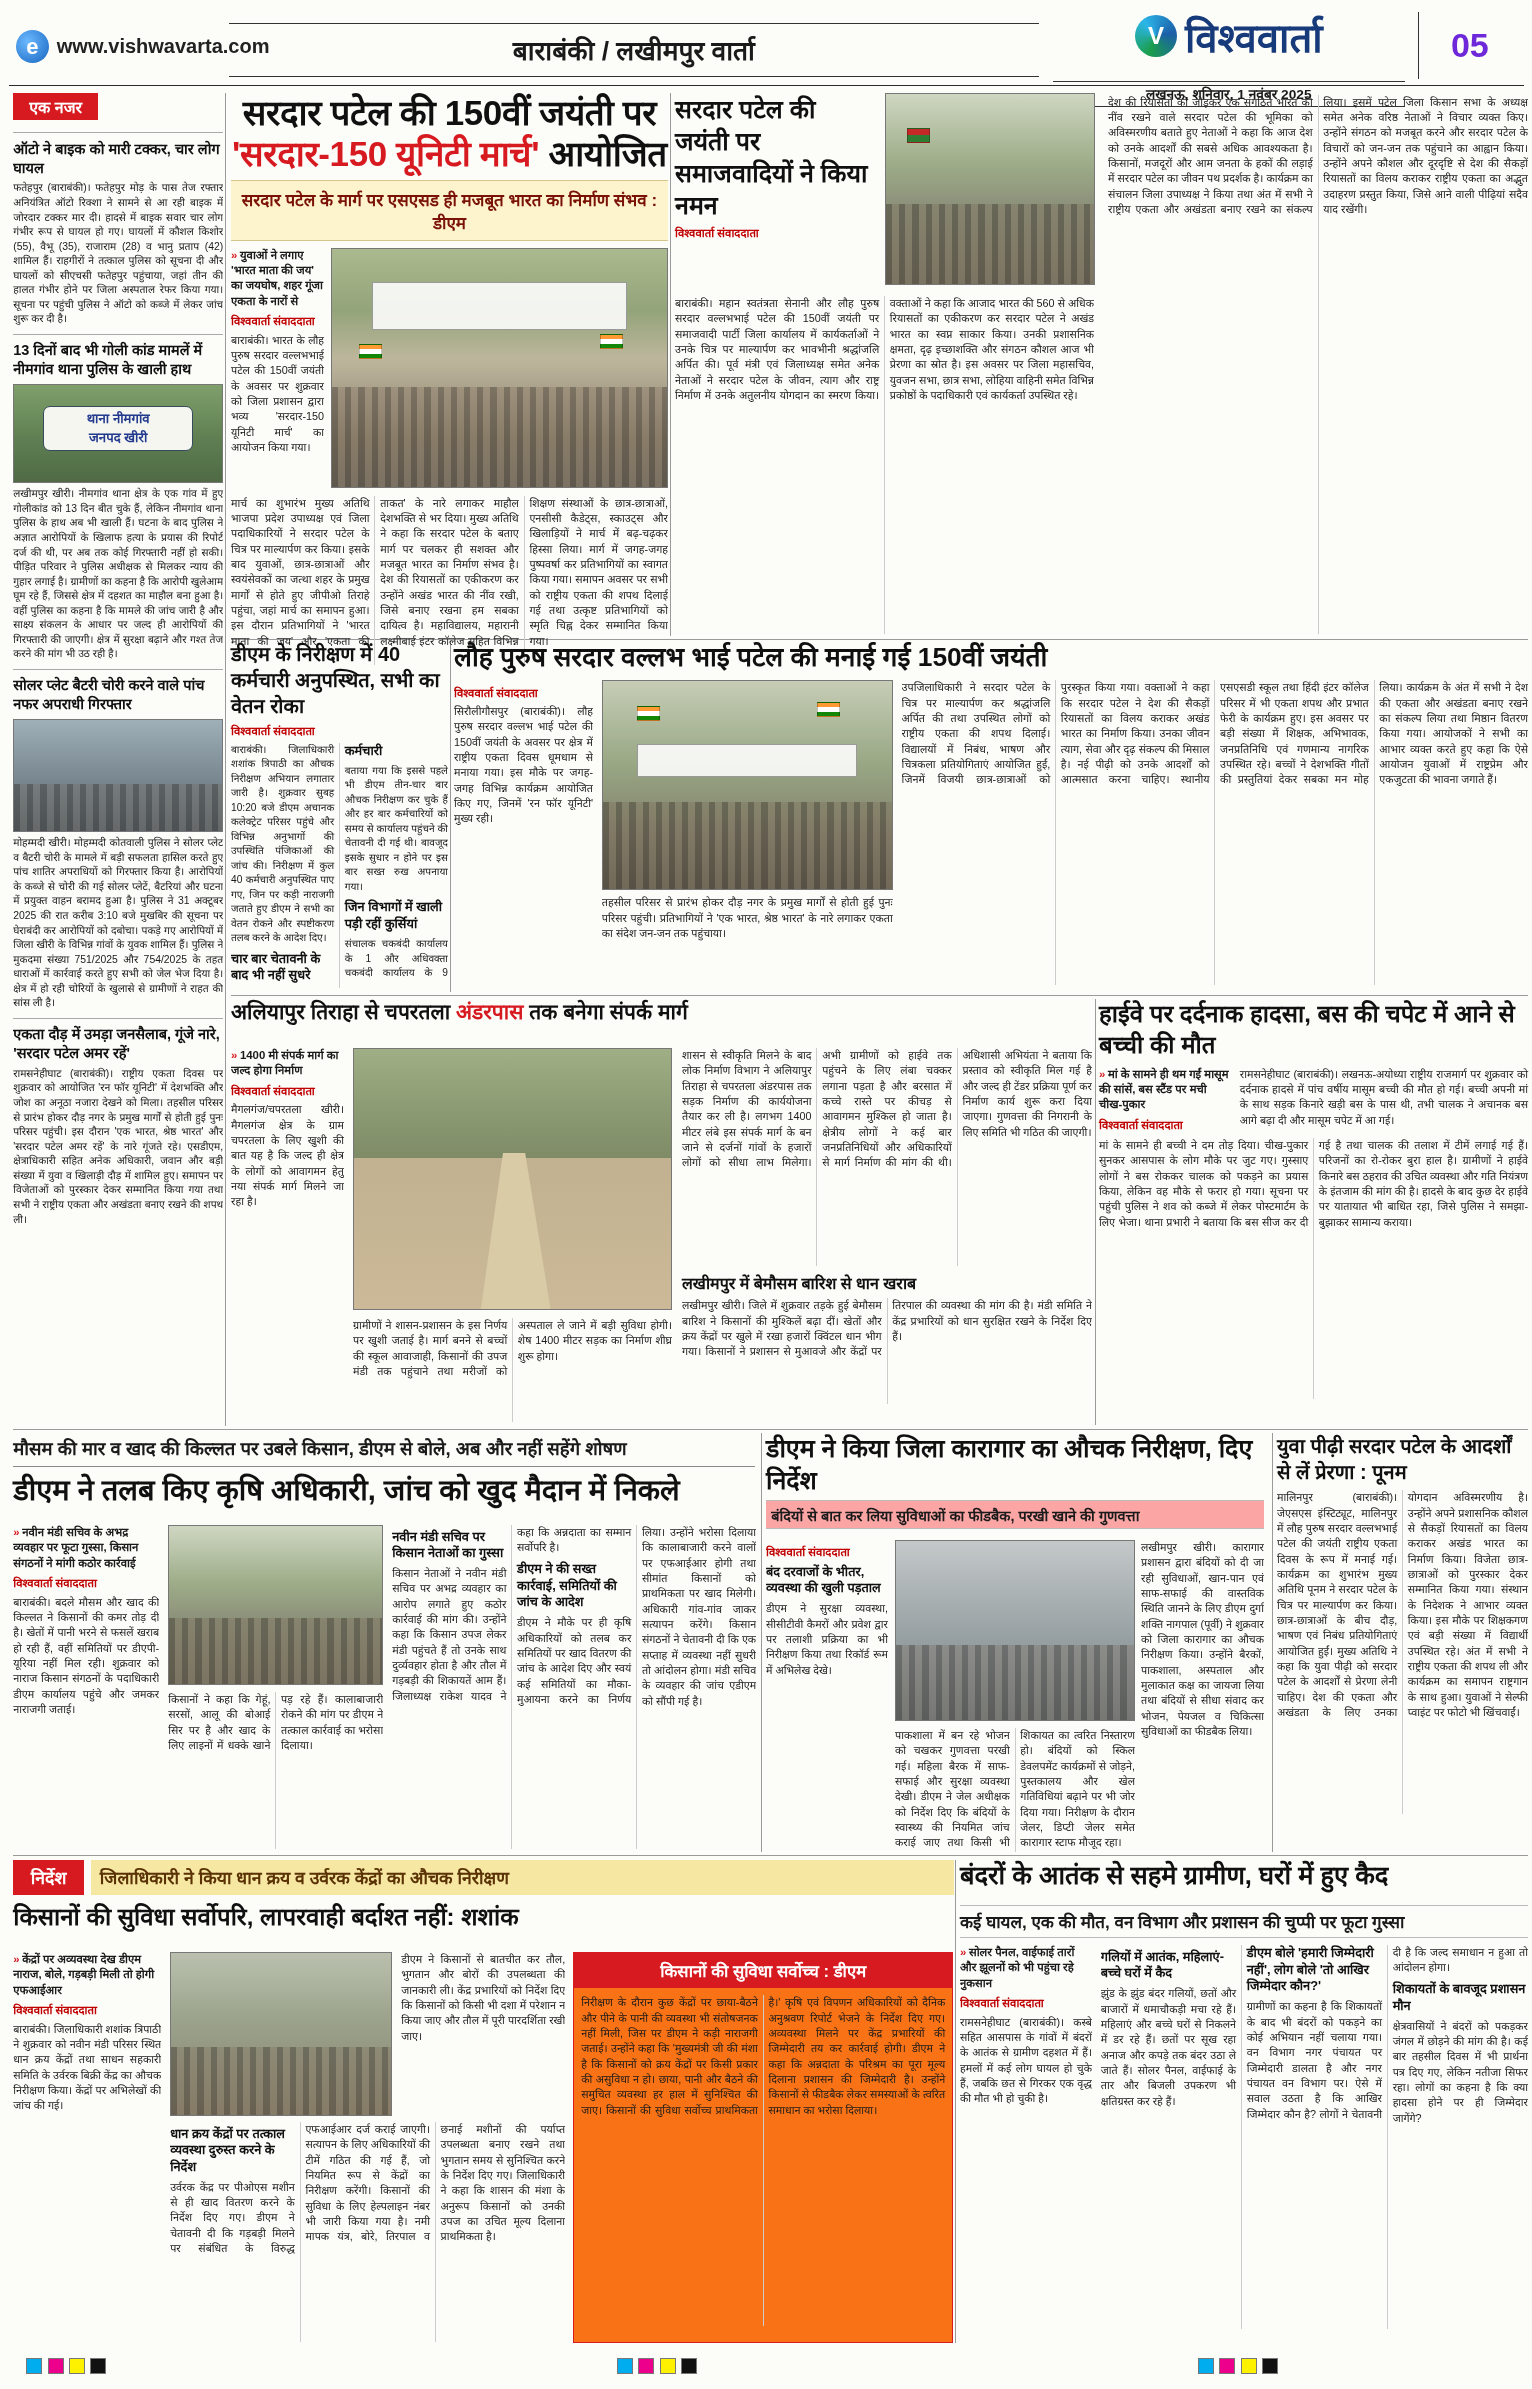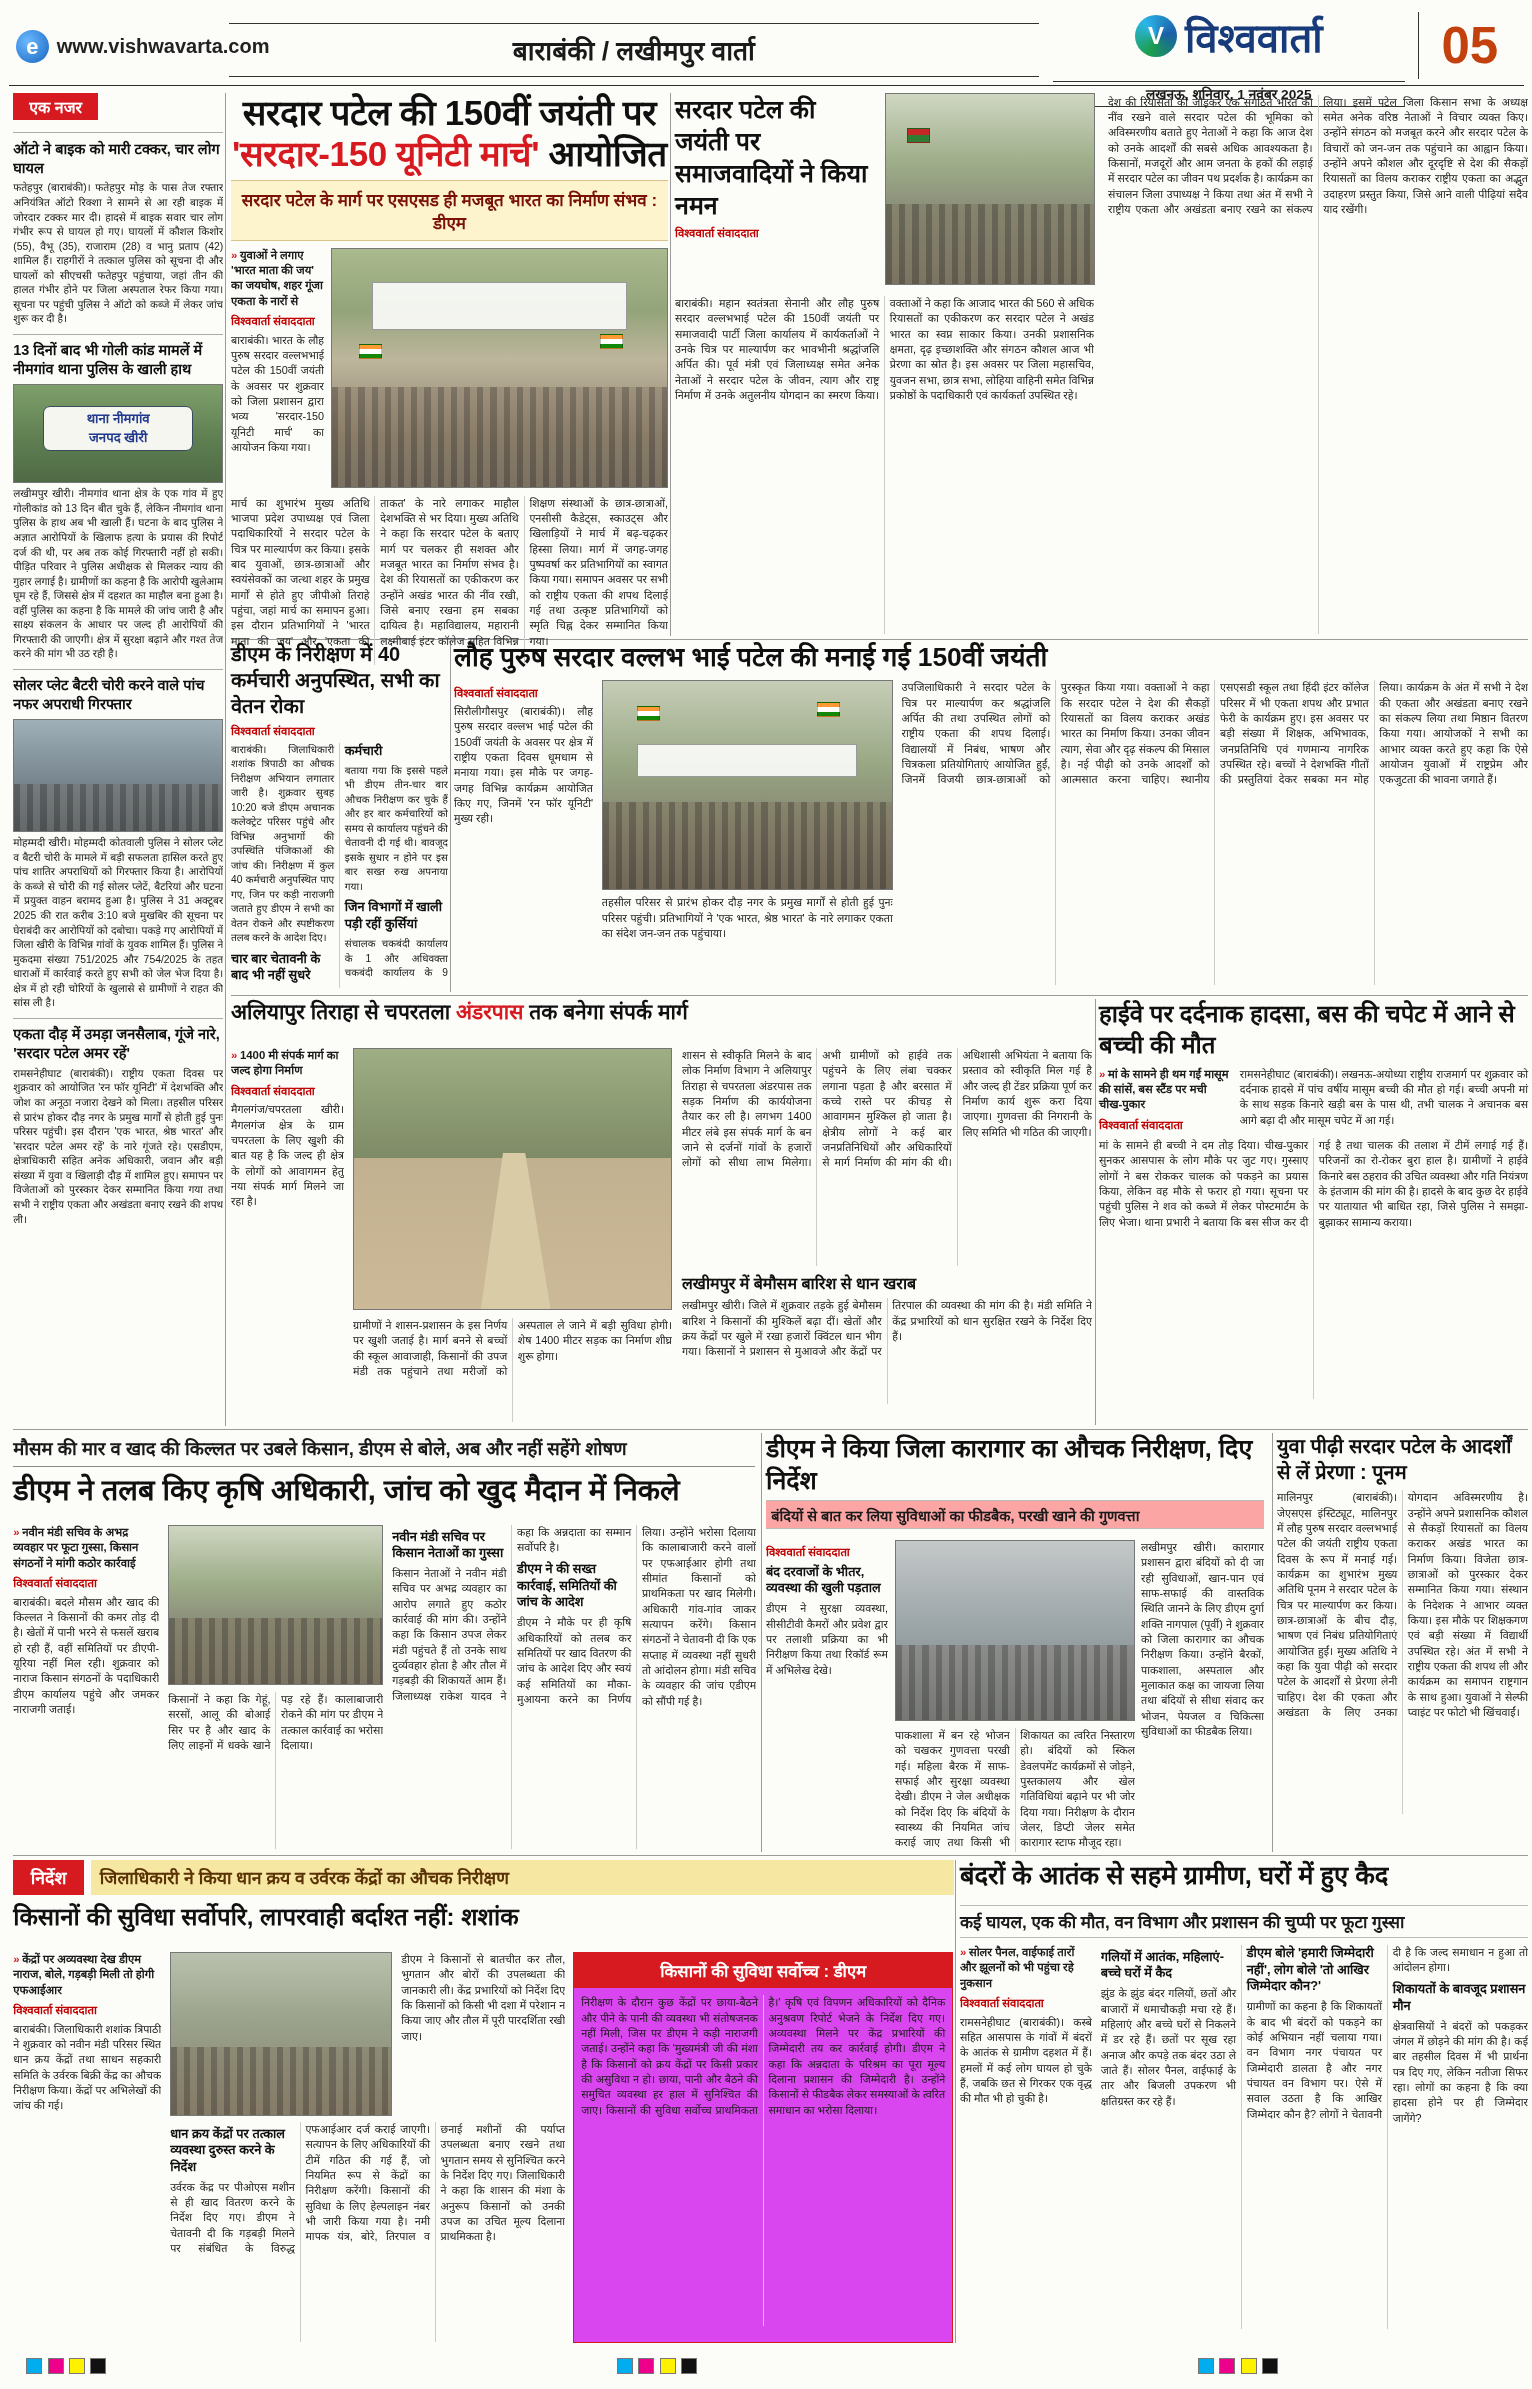--- a/index.html
+++ b/index.html
@@ -30,21 +30,21 @@
              border-bottom:1.8px solid #333;padding:8px 0;font-size:26.4px;font-weight:800;}
   .mh-brand{position:absolute;left:1044px;top:3.5px;width:352px;}
   .brandrow{display:flex;align-items:center;justify-content:center;gap:8px;}
   .vlogo{width:42px;height:42px;border-radius:50%;color:#fff;font-weight:800;font-size:24px;
          background:conic-gradient(from 200deg,#1b9e4b,#2bb5e8,#1b5fa8,#1b9e4b);
          display:flex;align-items:center;justify-content:center;}
   .brandname{font-size:40px;font-weight:800;color:#163a7a;}
   .datestrip{margin-top:17px;border-top:1.3px solid #333;border-bottom:1.3px solid #333;text-align:center;
              font-size:13.7px;font-weight:600;padding:2.6px 0;}
   .mh-pageno{position:absolute;right:3.5px;top:7px;width:102px;height:67px;border-left:1.8px solid #333;
-             display:flex;align-items:center;justify-content:center;font-size:51px;font-weight:800;color:#c2410c;}
+             display:flex;align-items:center;justify-content:center;font-size:34px;font-weight:800;color:#6d28d9;}
   
   .photo{position:relative;border:0.9px solid #777;overflow:hidden;}
   .ph-march{background:linear-gradient(180deg,#aab98e 0%,#94a47a 26%,#bdb69c 46%,#a79d88 62%,#8e8571 80%,#7d7668 100%);}
   .ph-crowd{background:linear-gradient(180deg,#cfd6c2 0%,#9fae8a 35%,#8b8f79 60%,#7d7a68 100%);}
   .ph-sign{background:linear-gradient(180deg,#7fa06b 0%,#5f7f52 55%,#4f6a45 100%);}
   .ph-theft{background:linear-gradient(180deg,#9fb0b8 0%,#7e8d96 45%,#5d6a72 100%);}
   .ph-flag{background:linear-gradient(180deg,#c6cdb6 0%,#98a784 40%,#837f6c 75%,#6f6a5b 100%);}
   .ph-road{background:linear-gradient(180deg,#9fae84 0%,#7e8b66 42%,#c2b190 42%,#cbb997 100%);}
   .ph-yard{background:linear-gradient(180deg,#b9c0ad 0%,#99a089 45%,#8b8470 100%);}
   .ph-jail{background:linear-gradient(180deg,#c4c8c9 0%,#9aa3a6 50%,#767e80 100%);}
@@ -134,21 +134,21 @@
   .y-body{margin-top:5.3px;height:324px;}
   
   .sec-paddy{left:13.2px;top:1860px;width:941px;height:483px;}
   .p-toprow{display:flex;gap:7px;align-items:stretch;}
   .badge{background:#d71920;color:#fff;font-size:17.6px;font-weight:800;padding:4.4px 17.6px;display:flex;align-items:center;}
   .p-strip{flex:1;background:#f6e7a2;color:#5a3205;font-size:17.6px;font-weight:800;padding:5.3px 8.8px;}
   .p-h{font-size:24px;line-height:1.2;margin-top:8px;}
   .pc-left{position:absolute;left:0;top:92px;width:148px;height:391px;overflow:hidden;}
   .pc-photo{position:absolute;left:157px;top:92px;width:222px;height:164px;}
   .pc-mid{position:absolute;left:388px;top:92px;width:164px;height:164px;overflow:hidden;}
-  .pc-box{position:absolute;left:560px;top:92px;width:380px;height:391px;border:1.8px solid #d71920;background:#d946ef;}
+  .pc-box{position:absolute;left:560px;top:92px;width:380px;height:391px;border:1.8px solid #d71920;background:#f97316;}
   .pc-box-h{background:#d71920;color:#fff;font-size:16.7px;font-weight:800;text-align:center;padding:6.2px 3.5px;}
   .pc-box-b{padding:7px;height:345px;overflow:hidden;}
   .pc-bottom{position:absolute;left:157px;top:262px;width:395px;height:220px;}
   
   .sec-monk{left:960px;top:1860px;width:568px;height:483px;}
   .m-h{font-size:25.5px;line-height:1.22;}
   .m-sub{font-size:17px;font-weight:800;margin-top:14px;padding:4px 0;border-top:0.9px solid #bbb;border-bottom:0.9px solid #bbb;}
   .m-row{display:flex;gap:8.8px;margin-top:7px;height:384px;}
   .m-left{width:132px;overflow:hidden;}
   .m-right{flex:1;}

